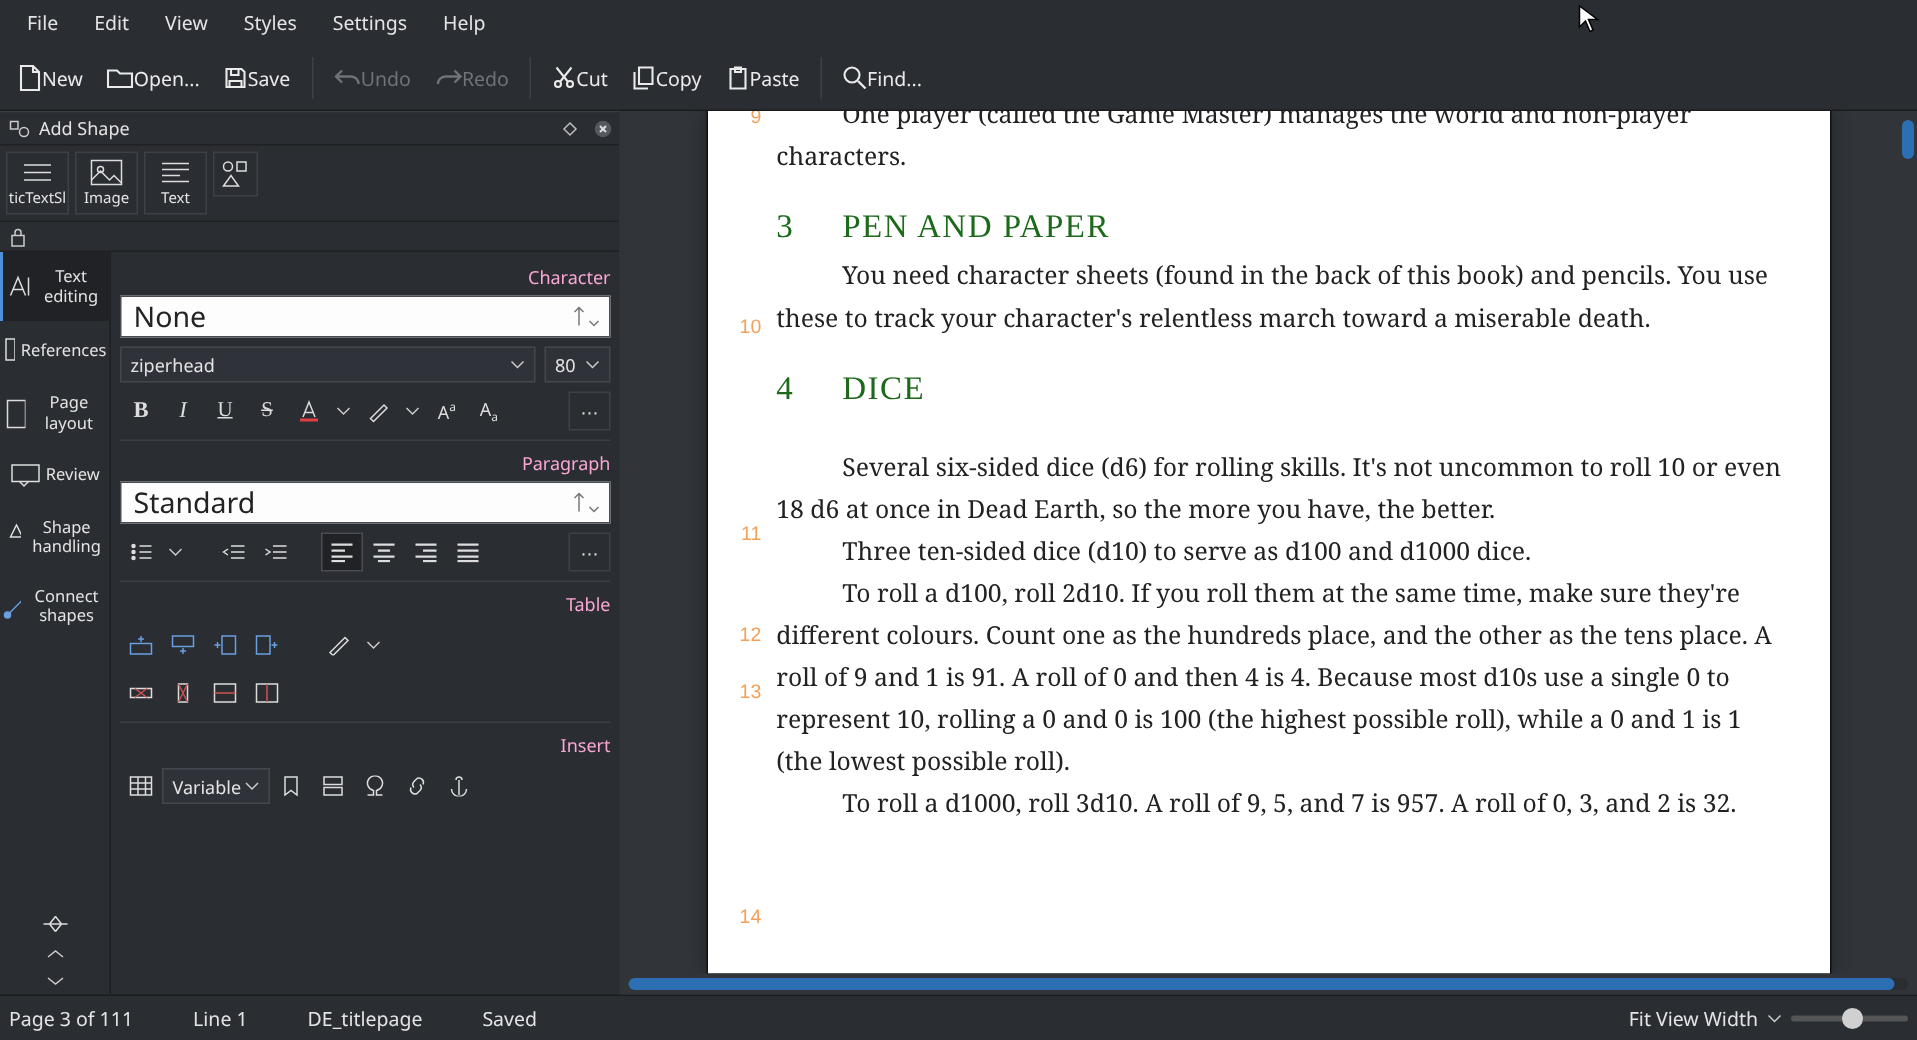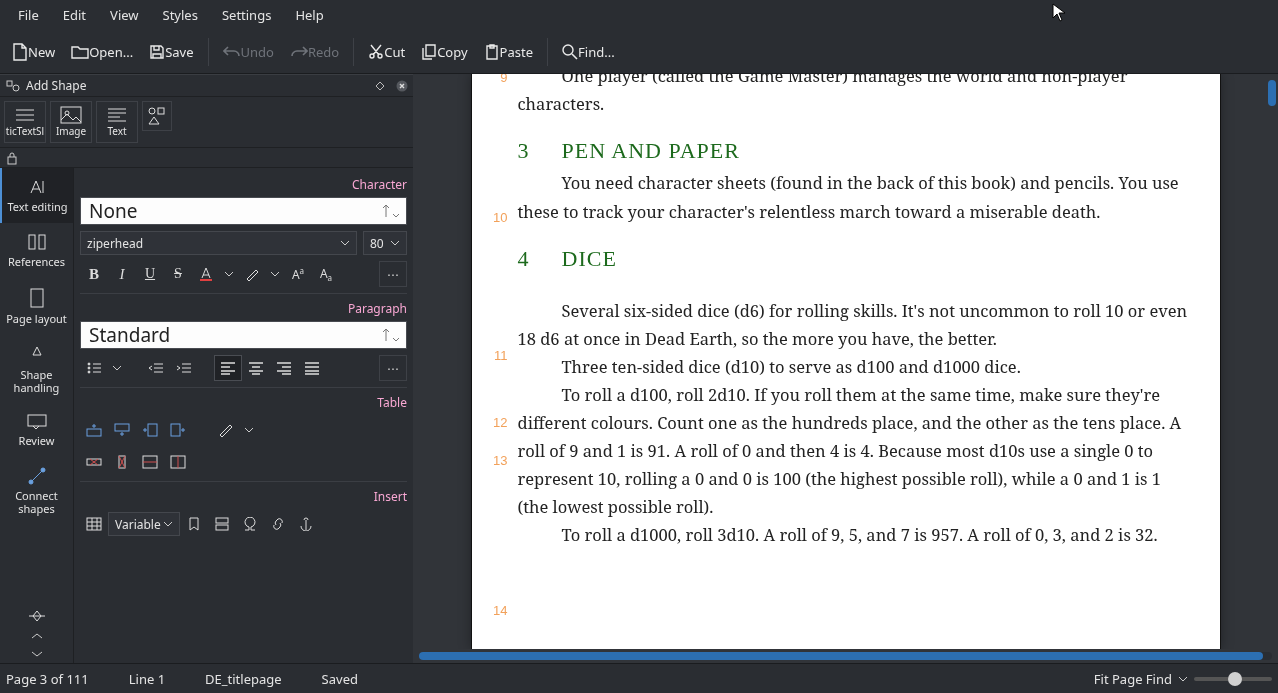--- a/index.html
+++ b/index.html
@@ -114,21 +114,21 @@
 }
 .side-tabs {
   width: 74px;
   background: #2a2d32;
   border-right: 1px solid #1e2023;
   display: flex;
   flex-direction: column;
 }
 .side-tab {
   display: flex;
-  flex-direction: column;
+  flex-direction: row;
   align-items: center;
   justify-content: center;
   padding: 10px 2px;
   font-size: 11px;
   line-height: 1.2;
   text-align: center;
   gap: 4px;
   cursor: pointer;
 }
 .side-tab.active {
@@ -498,31 +498,31 @@
             </svg>
           <span>References</span>
         </div>
         <div class="side-tab">
           <svg width="18" height="20" stroke="#ddd" fill="none">
               <rect x="3" y="1" width="12" height="18"></rect>
             </svg>
           <span>Page layout</span>
         </div>
         <div class="side-tab">
-          <svg width="18" height="18" stroke="#ddd" fill="none">
-              <path d="M9 1l4 8H5z"></path>
-            </svg>
-          <span>Shape handling</span>
-        </div>
-        <div class="side-tab">
           <svg width="20" height="16" stroke="#ddd" fill="none">
               <rect x="1" y="1" width="18" height="11"></rect>
               <path d="M6 12l3 3 3-3"></path>
             </svg>
           <span>Review</span>
+        </div>
+        <div class="side-tab">
+          <svg width="18" height="18" stroke="#ddd" fill="none">
+              <path d="M9 1l4 8H5z"></path>
+            </svg>
+          <span>Shape handling</span>
         </div>
         <div class="side-tab">
           <svg width="18" height="18" stroke="#6aa0e0" fill="none">
               <path d="M3 15L15 3"></path>
               <circle cx="3" cy="15" r="2" fill="#6aa0e0"></circle>
               <circle cx="15" cy="3" r="2" fill="#6aa0e0"></circle>
             </svg>
           <span>Connect shapes</span>
         </div>
         <div class="spacer"></div>
@@ -829,21 +829,21 @@
   </div>
 </div>
 
 <div class="statusbar">
   <span>Page 3 of 111</span>
   <span>Line 1</span>
   <span>DE_titlepage</span>
   <span>Saved</span>
   <span class="spacer"></span>
   <div class="zoom">
-    <span>Fit Page Find</span>
+    <span>Fit View Width</span>
     <svg width="10" height="6" stroke="#ccc" fill="none">
         <path d="M1 1l4 4 4-4"></path>
       </svg>
     <div class="slider"></div>
   </div>
 </div>
 
 <div class="cursor">
   <svg width="16" height="20">
       <path d="M1 1l0 14 4-4 3 7 2-1-3-7h6z" fill="#fff" stroke="#000" stroke-width="1"></path>

